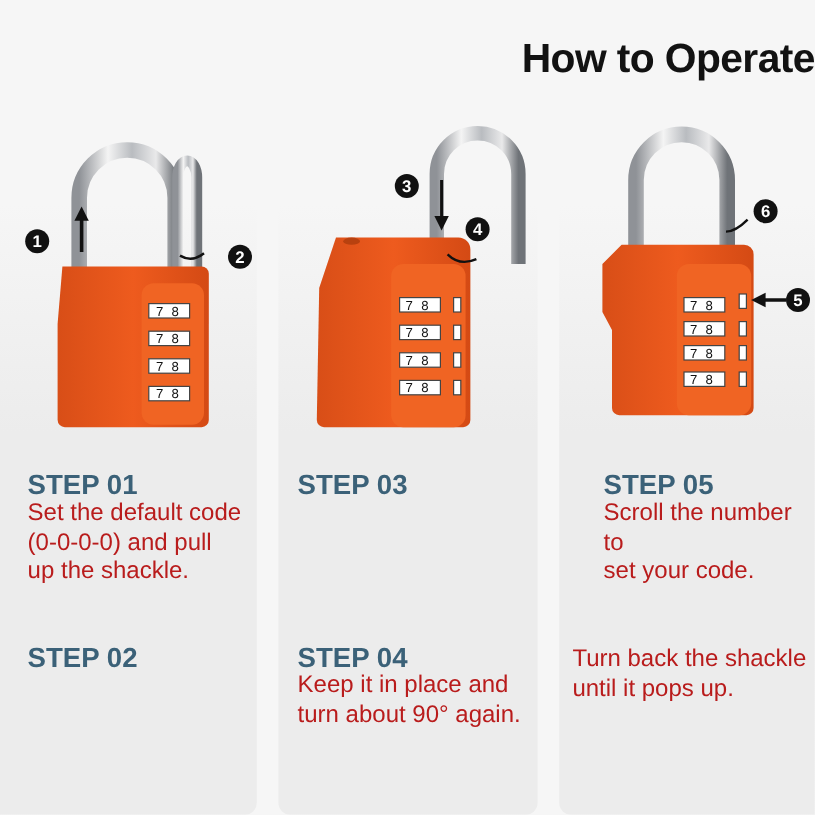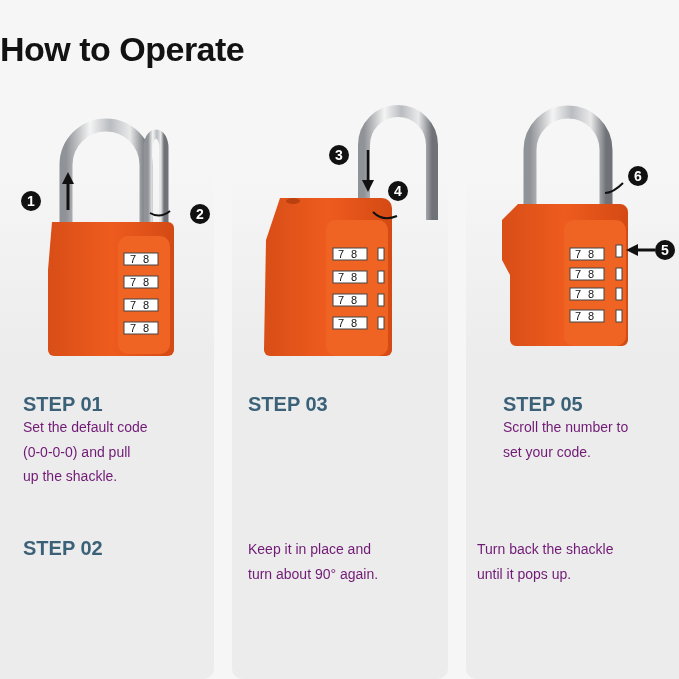--- a/index.html
+++ b/index.html
@@ -4,35 +4,35 @@
 <style>
   * { box-sizing: border-box; margin: 0; padding: 0; }
   html, body { width: 679px; height: 679px; overflow: hidden; }
   body {
     background: #f6f6f6;
     font-family: "Liberation Sans", "DejaVu Sans", sans-serif;
     position: relative;
   }
   .title {
     position: absolute; top: 30px; left: 0; width: 679px;
-    text-align: left; font-size: 34px; font-weight: bold; color: #121212;
+    text-align: right; font-size: 34px; font-weight: bold; color: #121212;
     letter-spacing: -0.5px;
   }
   .panel {
     position: absolute; top: 170px; bottom: 0;
     background: linear-gradient(to bottom, rgba(236,236,236,0) 0px, #ececec 190px, #ececec 100%);
     border-radius: 0 0 10px 10px;
   }
   .p1 { left: 0; width: 214px; border-radius: 0 0 10px 0; }
   .p2 { left: 232px; width: 216px; }
   .p3 { left: 466px; width: 213px; border-radius: 0 0 0 10px; }
   .lock { position: absolute; }
   .step { position: absolute; }
-  .step-h { font-size: 20px; font-weight: bold; color: #3b6178; line-height: 22px; }
-  .step-t { font-size: 14px; color: #701a75; line-height: 24.5px; white-space: pre-line; }
+  .step-h { font-size: 23px; font-weight: bold; color: #3b6178; line-height: 22px; }
+  .step-t { font-size: 20px; color: #b91c1c; line-height: 24.5px; white-space: pre-line; }
   .badge {
     position: absolute; width: 20px; height: 20px; border-radius: 50%;
     background: #111; color: #fff; font-size: 14px; font-weight: bold;
     text-align: center; line-height: 20px;
   }
 </style>
 </head>
 <body>
 
 <h1 class="title">How to Operate</h1>
@@ -155,20 +155,21 @@
 (0-0-0-0) and pull
 up the shackle.</div>
 </div>
 <div class="step" style="left:23px;top:537px">
   <div class="step-h">STEP 02</div>
 </div>
 <div class="step" style="left:248px;top:393px">
   <div class="step-h">STEP 03</div>
 </div>
 <div class="step" style="left:248px;top:537px">
+  <div class="step-h">STEP 04</div>
   <div class="step-t">Keep it in place and
 turn about 90° again.</div>
 </div>
 <div class="step" style="left:503px;top:393px">
   <div class="step-h">STEP 05</div>
   <div class="step-t">Scroll the number to
 set your code.</div>
 </div>
 <div class="step" style="left:477px;top:537px">
   <div class="step-t">Turn back the shackle

